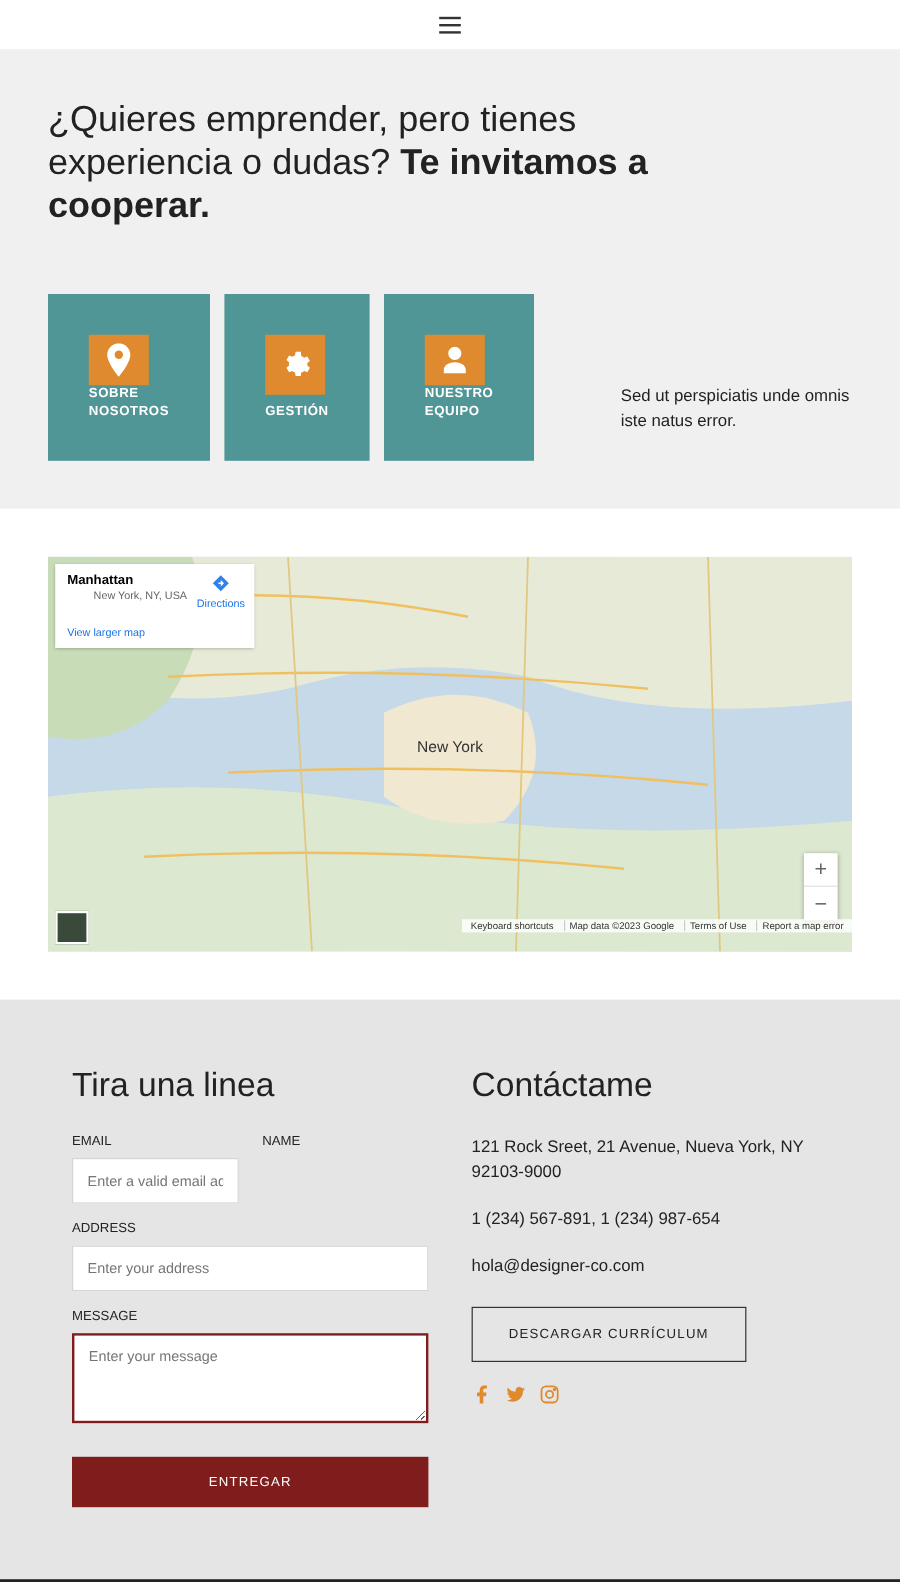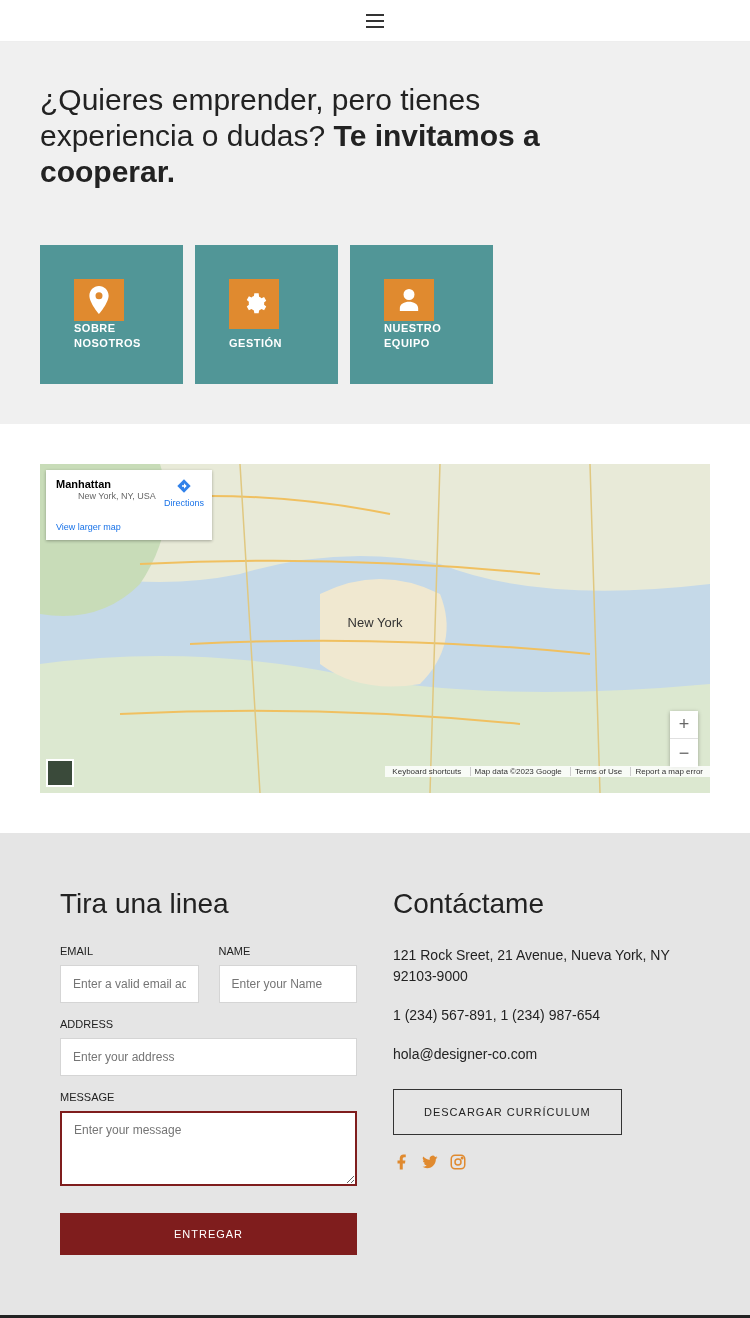--- a/index.html
+++ b/index.html
@@ -92,20 +92,21 @@
       <div class="card-label">GESTIÓN</div>
     </div>
     <div class="card">
       <div class="card-icon">
         <svg width="22" height="26" viewBox="0 0 24 28" fill="#fff">
             <path d="M12 14a6 6 0 100-12 6 6 0 000 12zm0 2c-5 0-10 2.5-10 7v3h20v-3c0-4.5-5-7-10-7z"></path>
           </svg>
       </div>
       <div class="card-label">NUESTRO EQUIPO</div>
     </div>
+    <div class="side-text">Sed ut perspiciatis unde omnis iste natus error.</div>
   </div>
 </div>
 
 <div class="map-section">
   <div class="map-container">
     <svg class="map-land" viewBox="0 0 670 329" preserveAspectRatio="none">
       <rect width="670" height="329" fill="#c5d9e8"></rect>
       <path d="M0 0 L670 0 L670 120 Q500 140 400 100 Q300 80 200 110 Q100 130 0 100 Z" fill="#e8ead8"></path>
       <path d="M0 200 Q150 180 300 210 Q450 240 670 220 L670 329 L0 329 Z" fill="#dce8d0"></path>
       <path d="M280 130 Q340 100 400 130 Q420 180 380 220 Q320 230 280 200 Z" fill="#f0e8d0"></path>
@@ -143,21 +144,20 @@
 <div class="contact-section">
   <div class="form-col">
     <h2>Tira una linea</h2>
     <div class="form-row">
       <div class="form-group">
         <label class="form-label">EMAIL</label>
         <input class="form-input" placeholder="Enter a valid email address" style="">
       </div>
       <div class="form-group">
         <label class="form-label">NAME</label>
-        <input class="form-input" placeholder="Enter your Name" style="">
       </div>
     </div>
     <div class="form-group">
       <label class="form-label">ADDRESS</label>
       <input class="form-input" placeholder="Enter your address" style="">
     </div>
     <div class="form-group">
       <label class="form-label">MESSAGE</label>
       <textarea class="form-textarea" placeholder="Enter your message" style=""></textarea>
     </div>

